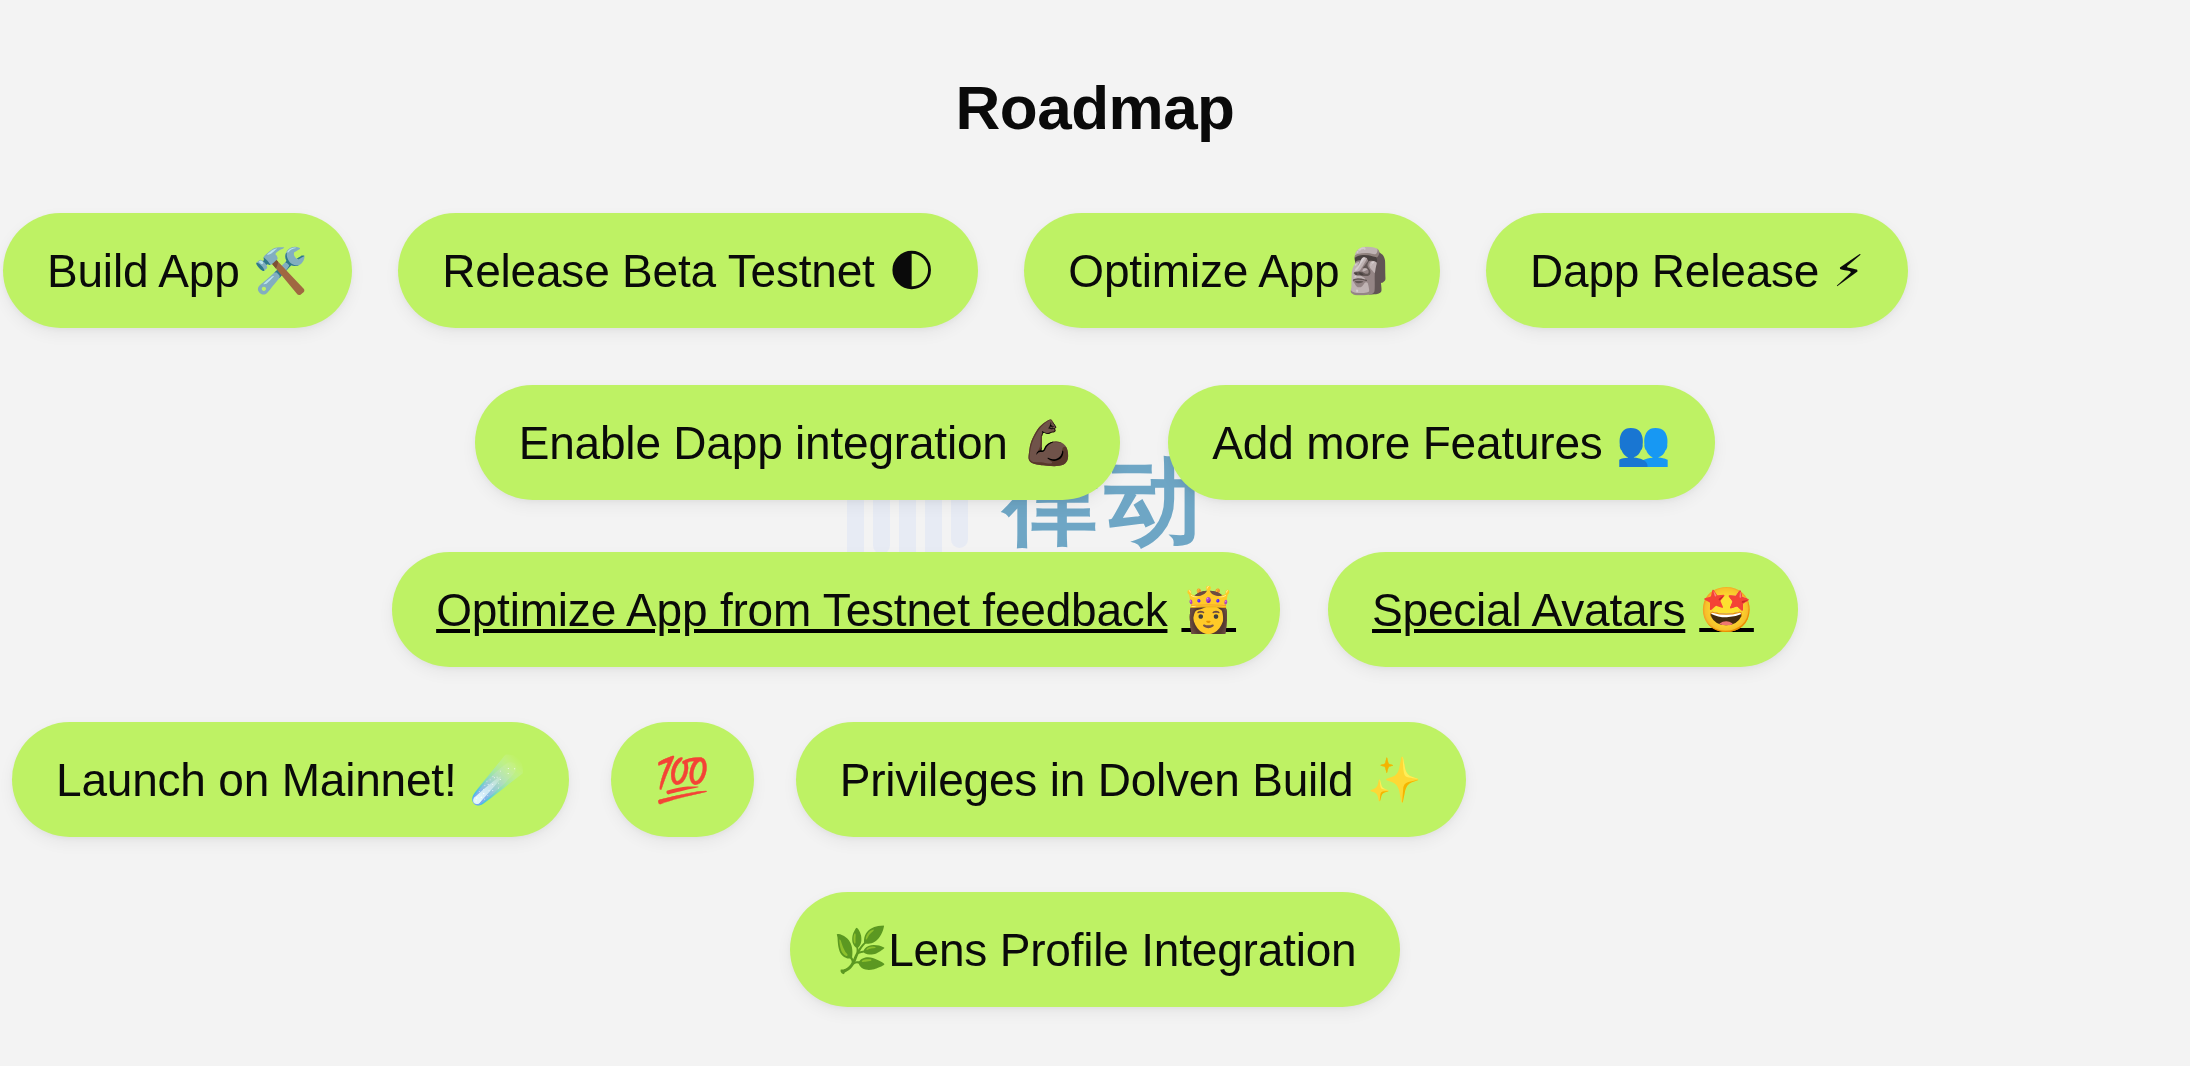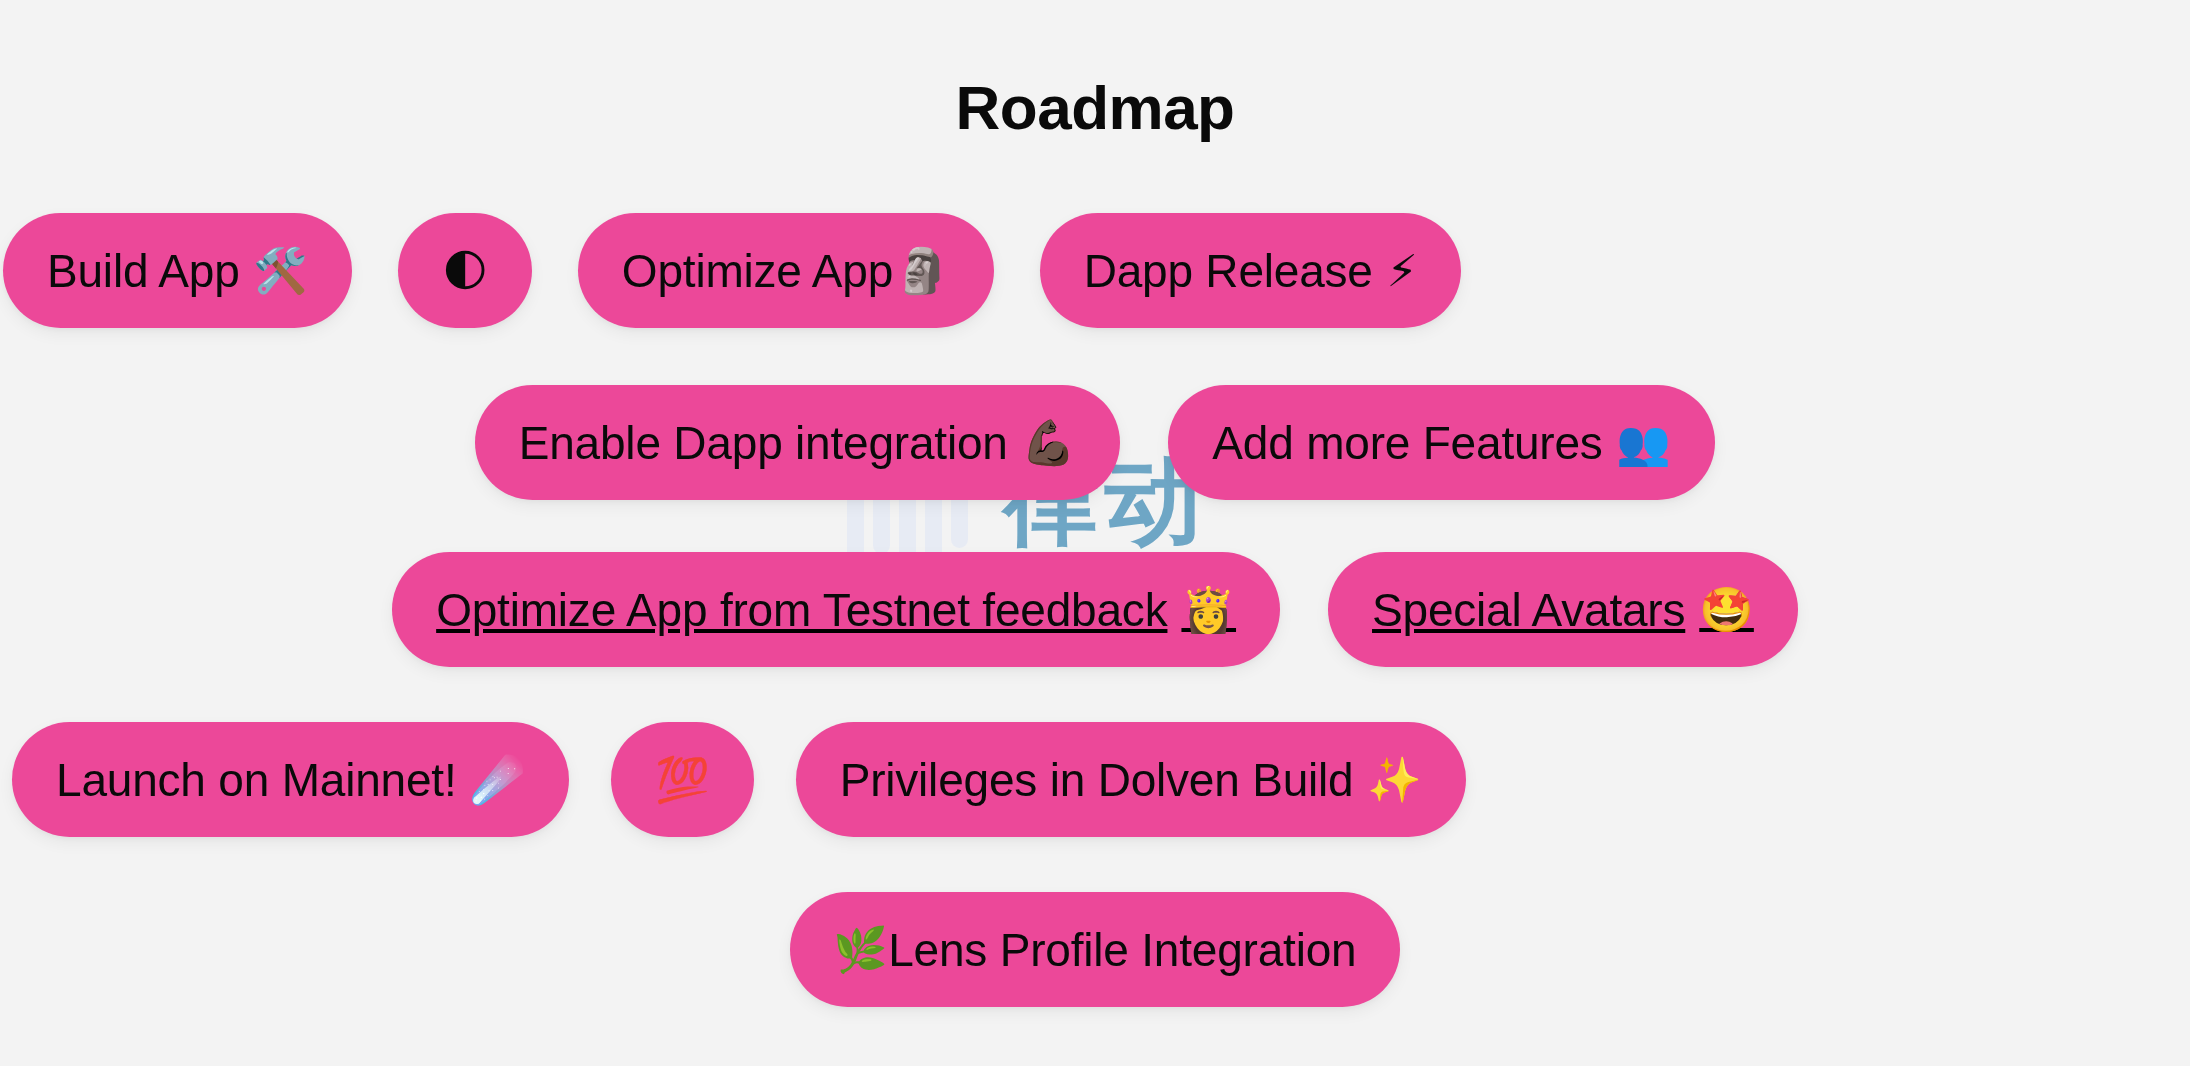--- a/index.html
+++ b/index.html
@@ -93,21 +93,21 @@
     justify-content: center;
     gap: 48px;
   }
   #row-1 { top: 213px; }
   #row-2 { top: 385px; }
   #row-3 { top: 552px; text-decoration: underline; }
   #row-4 { top: 722px; }
   #row-5 { top: 892px; }
 
   .pill {
-    background: #ec4899;
+    background: #bef264;
     border-radius: 999px;
     height: 115px;
     display: flex;
     align-items: center;
     justify-content: center;
     padding: 0 44px;
     box-sizing: border-box;
     box-shadow: 0 6px 16px rgba(0,0,0,0.055), 0 2px 5px rgba(0,0,0,0.035);
     white-space: nowrap;
     font-size: 46px;
@@ -146,20 +146,21 @@
 <div id="page">
 
   <div id="page-title">Roadmap</div>
 
   <div class="pill-row" id="row-1">
       <div class="pill">
         <span class="label">Build App</span>
         <span class="emoji">🛠️</span>
       </div>
       <div class="pill">
+        <span class="label">Release Beta Testnet</span>
         <span class="emoji">🌓</span>
       </div>
       <div class="pill tight">
         <span class="label">Optimize App</span>
         <span class="emoji">🗿</span>
       </div>
       <div class="pill">
         <span class="label">Dapp Release</span>
         <span class="emoji">⚡</span>
       </div>

